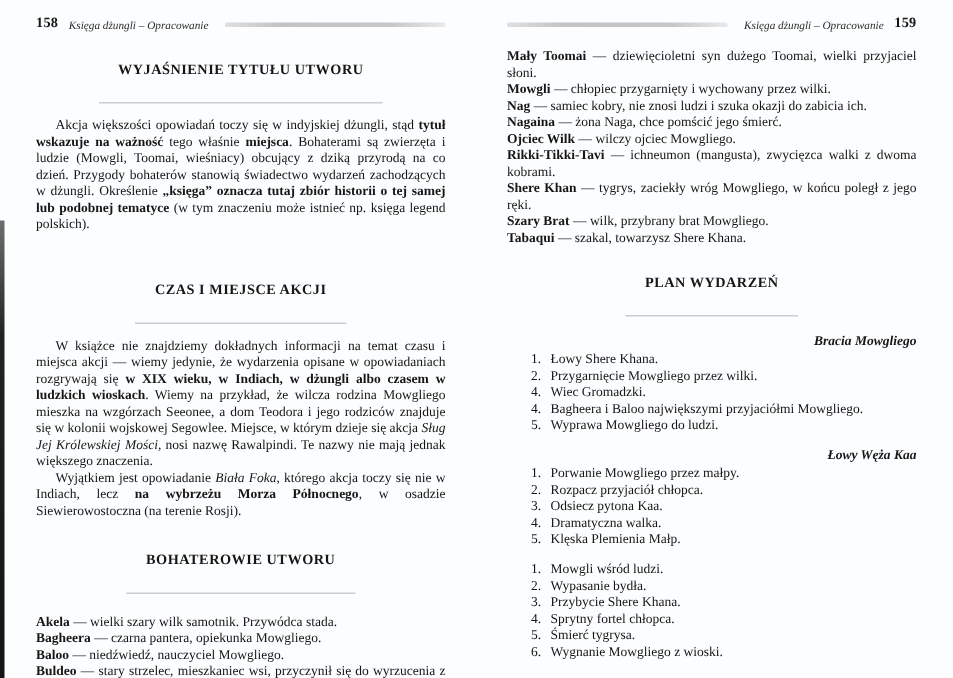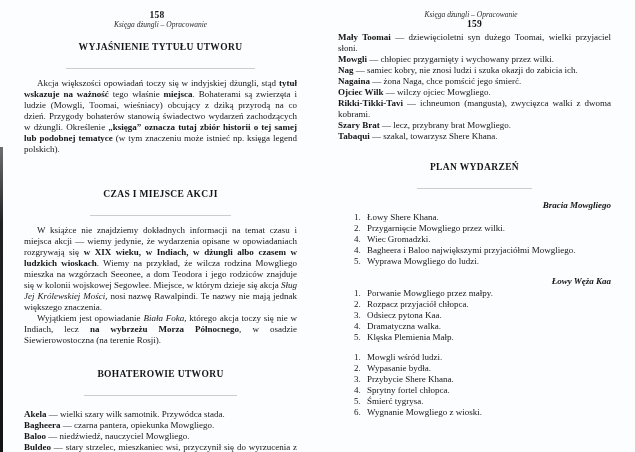--- a/index.html
+++ b/index.html
@@ -10,21 +10,21 @@
     -webkit-font-smoothing:antialiased;
   }
   .scan-edge {
     position:absolute; left:0; top:147px; width:3px; height:305px;
     background:linear-gradient(180deg,#6e6e6e,#222 25%,#141414);
   }
   .page { position:absolute; top:10px; }
   #pageL { left:24px; width:273px; }
   #pageR { left:338px; width:273px; }
 
-  .pagehead { display:flex; align-items:center; height:12px; margin-bottom:0;flex-direction:column; }
+  .pagehead { display:flex; align-items:center; height:12px; margin-bottom:0; }
   .pn { font-weight:bold; font-size:9.5px; letter-spacing:.2px; }
   .rt { font-style:italic; font-size:7.5px; color:#2a2a2a; white-space:nowrap; }
   .pagehead.left .pn { margin-right:7px; }
   .pagehead.left .rule { margin-left:11px; }
   .pagehead.right .rule { margin-right:11px; }
   .pagehead.right .rt { margin-right:7px; }
   .rule {
     flex:1 1 auto; height:3px; border-radius:1px;
     background:linear-gradient(90deg,#e0e0e0,#c3c3c3 25%,#c7c7c7 75%,#e9e9e9);
   }
@@ -101,21 +101,22 @@
     <span class="pn">159</span>
   </div>
 
   <div class="char-list top">
     <p class="char"><b class="cn">Mały Toomai</b><span> — dziewięcioletni syn dużego Toomai, wielki przyjaciel słoni.</span></p>
     <p class="char"><b class="cn">Mowgli</b><span> — chłopiec przygarnięty i wychowany przez wilki.</span></p>
     <p class="char"><b class="cn">Nag</b><span> — samiec kobry, nie znosi ludzi i szuka okazji do zabicia ich.</span></p>
     <p class="char"><b class="cn">Nagaina</b><span> — żona Naga, chce pomścić jego śmierć.</span></p>
     <p class="char"><b class="cn">Ojciec Wilk</b><span> — wilczy ojciec Mowgliego.</span></p>
     <p class="char"><b class="cn">Rikki-Tikki-Tavi</b><span> — ichneumon (mangusta), zwycięzca walki z dwoma kobrami.</span></p>
-    <p class="char"><b class="cn">Szary Brat</b><span> — lecz, przybrany brat Mowgliego.</span></p>
+    <p class="char"><b class="cn">Shere Khan</b><span> — tygrys, zaciekły wróg Mowgliego, w końcu poległ z jego ręki.</span></p>
+    <p class="char"><b class="cn">Szary Brat</b><span> — wilk, przybrany brat Mowgliego.</span></p>
     <p class="char"><b class="cn">Tabaqui</b><span> — szakal, towarzysz Shere Khana.</span></p>
   </div>
 
   <div class="sect-head" id="headR1">
     <span class="sh-text">PLAN WYDARZEŃ</span>
   </div>
 
   <div class="plan-sub">
     <div class="sub-title">Bracia Mowgliego</div>
     <div class="plan-item">

